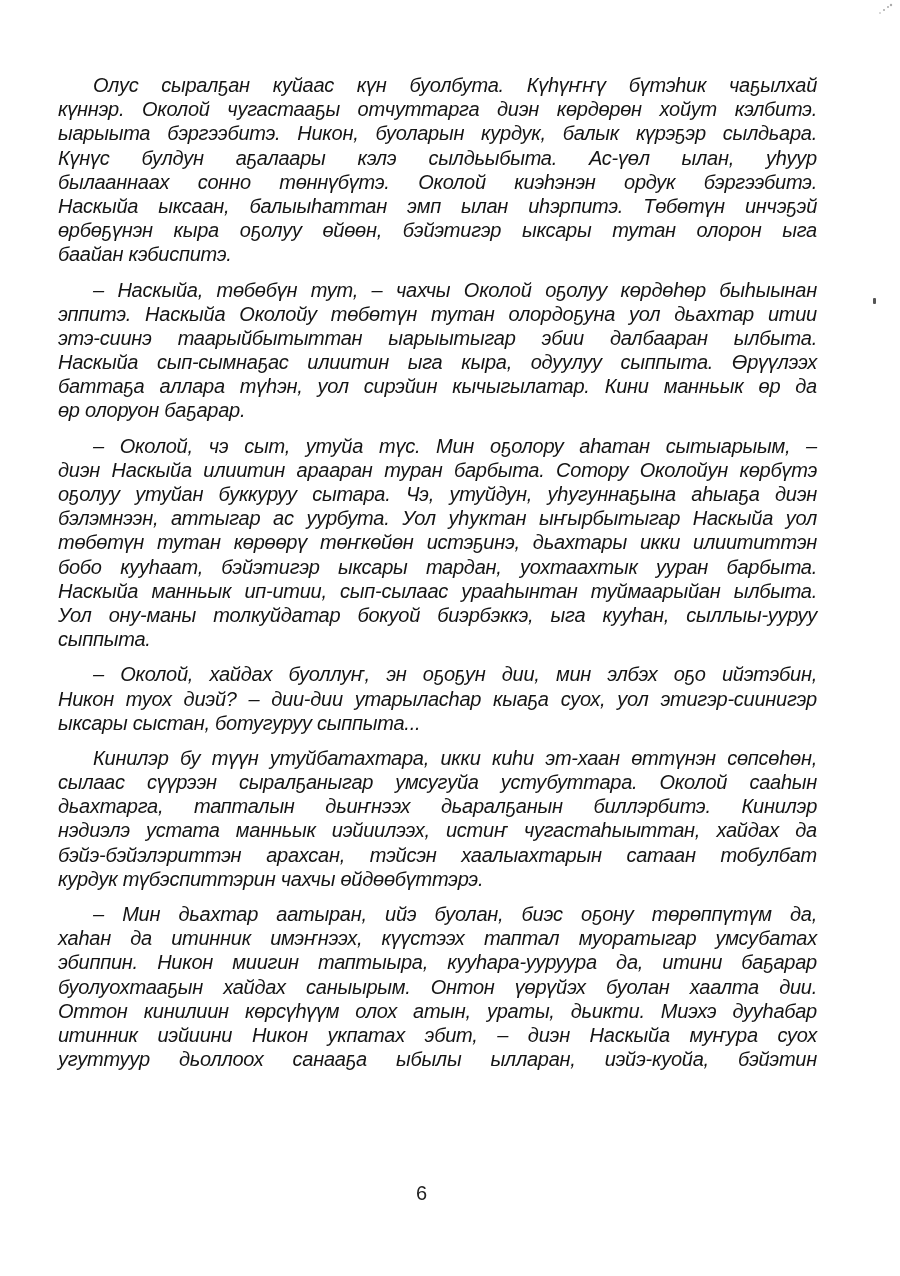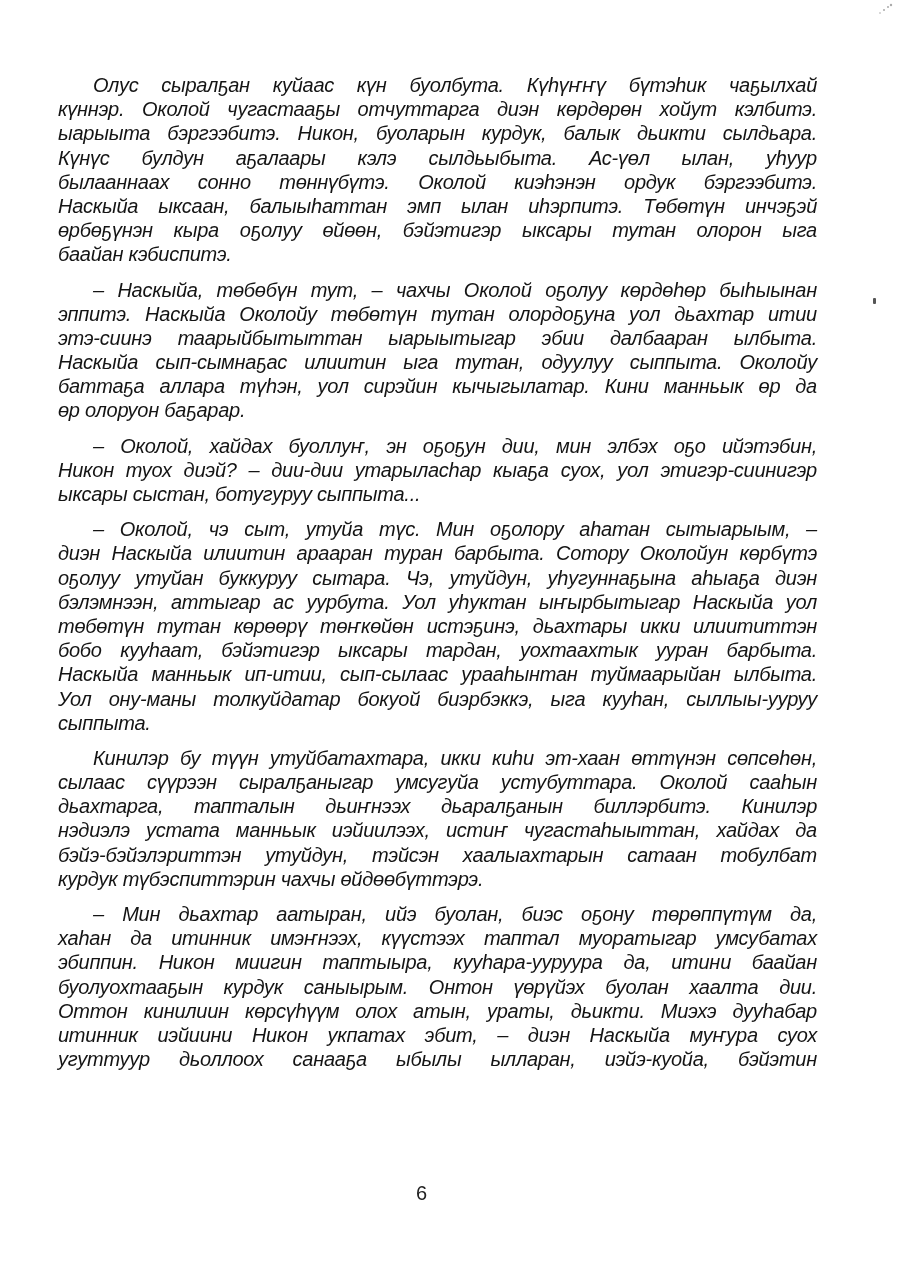--- a/index.html
+++ b/index.html
@@ -64,64 +64,64 @@
       opacity: 0.5;
     }
   </style>
 </head>
 <body>
 
 <div class="page">
   <p class="para">
     <span class="line indent">Олус сыралҕан куйаас күн буолбута. Күһүҥҥү бүтэһик чаҕылхай</span>
     <span class="line">күннэр. Околой чугастааҕы отчуттарга диэн көрдөрөн хойут кэлбитэ.</span>
-    <span class="line">ыарыыта бэргээбитэ. Никон, буоларын курдук, балык дьикти сылдьара.</span>
+    <span class="line">ыарыыта бэргээбитэ. Никон, буоларын курдук, балык күрэҕэр сылдьара.</span>
     <span class="line">Күнүс булдун аҕалаары кэлэ сылдьыбыта. Ас-үөл ылан, уһуур</span>
     <span class="line">былааннаах сонно төннүбүтэ. Околой киэһэнэн ордук бэргээбитэ.</span>
     <span class="line">Наскыйа ыксаан, балыыһаттан эмп ылан иһэрпитэ. Төбөтүн инчэҕэй</span>
     <span class="line">өрбөҕүнэн кыра оҕолуу өйөөн, бэйэтигэр ыксары тутан олорон ыга</span>
     <span class="line last">баайан кэбиспитэ.</span>
   </p>
   <p class="para">
     <span class="line indent">– Наскыйа, төбөбүн тут, – чахчы Околой оҕолуу көрдөһөр быһыынан</span>
     <span class="line">эппитэ. Наскыйа Околойу төбөтүн тутан олордоҕуна уол дьахтар итии</span>
     <span class="line">этэ-сиинэ таарыйбытыттан ыарыытыгар эбии далбааран ылбыта.</span>
-    <span class="line">Наскыйа сып-сымнаҕас илиитин ыга тутан, одуулуу сыппыта. Околойу</span>
+    <span class="line">Наскыйа сып-сымнаҕас илиитин ыга кыра, одуулуу сыппыта. Өрүүлээх</span>
     <span class="line">баттаҕа аллара түһэн, уол сирэйин кычыгылатар. Кини манньык өр да</span>
     <span class="line last">өр олоруон баҕарар.</span>
-  </p>
-  <p class="para">
-    <span class="line indent">– Околой, хайдах буоллуҥ, эн оҕоҕун дии, мин элбэх оҕо ийэтэбин,</span>
-    <span class="line">Никон туох диэй? – дии-дии утарыласһар кыаҕа суох, уол этигэр-сиинигэр</span>
-    <span class="line last">ыксары сыстан, ботугуруу сыппыта...</span>
   </p>
   <p class="para">
     <span class="line indent">– Околой, чэ сыт, утуйа түс. Мин оҕолору аһатан сытыарыым, –</span>
     <span class="line">диэн Наскыйа илиитин арааран туран барбыта. Сотору Околойун көрбүтэ</span>
     <span class="line">оҕолуу утуйан буккуруу сытара. Чэ, утуйдун, уһугуннаҕына аһыаҕа диэн</span>
     <span class="line">бэлэмнээн, аттыгар ас уурбута. Уол уһуктан ыҥырбытыгар Наскыйа уол</span>
     <span class="line">төбөтүн тутан көрөөрү төҥкөйөн истэҕинэ, дьахтары икки илиититтэн</span>
     <span class="line">бобо кууһаат, бэйэтигэр ыксары тардан, уохтаахтык ууран барбыта.</span>
     <span class="line">Наскыйа манньык ип-итии, сып-сылаас урааһынтан туймаарыйан ылбыта.</span>
     <span class="line">Уол ону-маны толкуйдатар бокуой биэрбэккэ, ыга кууһан, сыллыы-ууруу</span>
     <span class="line last">сыппыта.</span>
   </p>
   <p class="para">
+    <span class="line indent">– Околой, хайдах буоллуҥ, эн оҕоҕун дии, мин элбэх оҕо ийэтэбин,</span>
+    <span class="line">Никон туох диэй? – дии-дии утарыласһар кыаҕа суох, уол этигэр-сиинигэр</span>
+    <span class="line last">ыксары сыстан, ботугуруу сыппыта...</span>
+  </p>
+  <p class="para">
     <span class="line indent">Кинилэр бу түүн утуйбатахтара, икки киһи эт-хаан өттүнэн сөпсөһөн,</span>
     <span class="line">сылаас сүүрээн сыралҕаныгар умсугуйа устубуттара. Околой сааһын</span>
     <span class="line">дьахтарга, тапталын дьиҥнээх дьаралҕанын биллэрбитэ. Кинилэр</span>
     <span class="line">нэдиэлэ устата манньык иэйиилээх, истиҥ чугастаһыыттан, хайдах да</span>
-    <span class="line">бэйэ-бэйэлэриттэн утуйдун, тэйсэн хаалыахтарын сатаан тобулбат</span>
+    <span class="line">бэйэ-бэйэлэриттэн арахсан, тэйсэн хаалыахтарын сатаан тобулбат</span>
     <span class="line last">курдук түбэспиттэрин чахчы өйдөөбүттэрэ.</span>
   </p>
   <p class="para">
     <span class="line indent">– Мин дьахтар аатыран, ийэ буолан, биэс оҕону төрөппүтүм да,</span>
     <span class="line">хаһан да итинник имэҥнээх, күүстээх таптал муоратыгар умсубатах</span>
-    <span class="line">эбиппин. Никон миигин таптыыра, кууһара-ууруура да, итини баайан</span>
-    <span class="line">буолуохтааҕын курдук саныырым. Онтон үөрүйэх буолан хаалта дии.</span>
+    <span class="line">эбиппин. Никон миигин таптыыра, кууһара-ууруура да, итини баҕарар</span>
+    <span class="line">буолуохтааҕын хайдах саныырым. Онтон үөрүйэх буолан хаалта дии.</span>
     <span class="line">Оттон кинилиин көрсүһүүм олох атын, ураты, дьикти. Миэхэ дууһабар</span>
     <span class="line">итинник иэйиини Никон укпатах эбит, – диэн Наскыйа муҥура суох</span>
     <span class="line">угуттуур дьоллоох санааҕа ыбылы ылларан, иэйэ-куойа, бэйэтин</span>
   </p>
 </div>
 
 <div class="page-number">6</div>
 
 <svg class="corner-mark" viewBox="0 0 24 14">
   <circle cx="14" cy="8" r="1" fill="#555"></circle>

